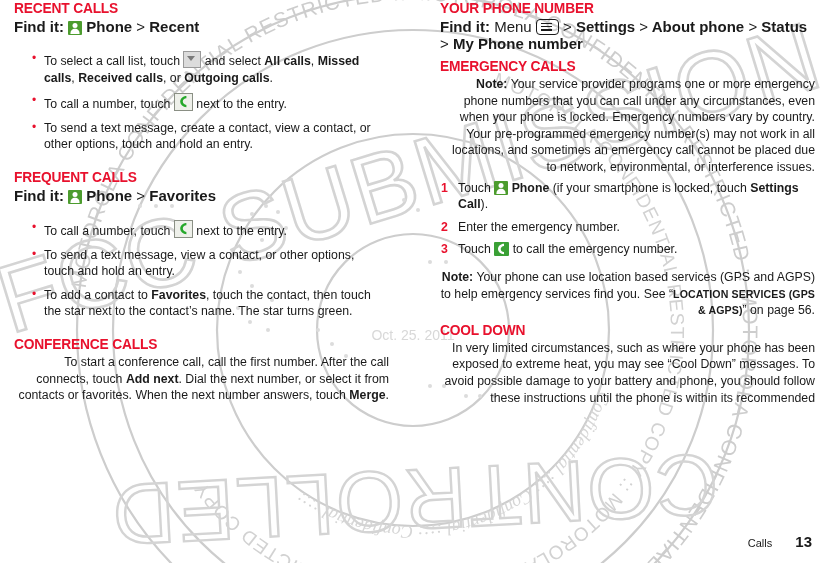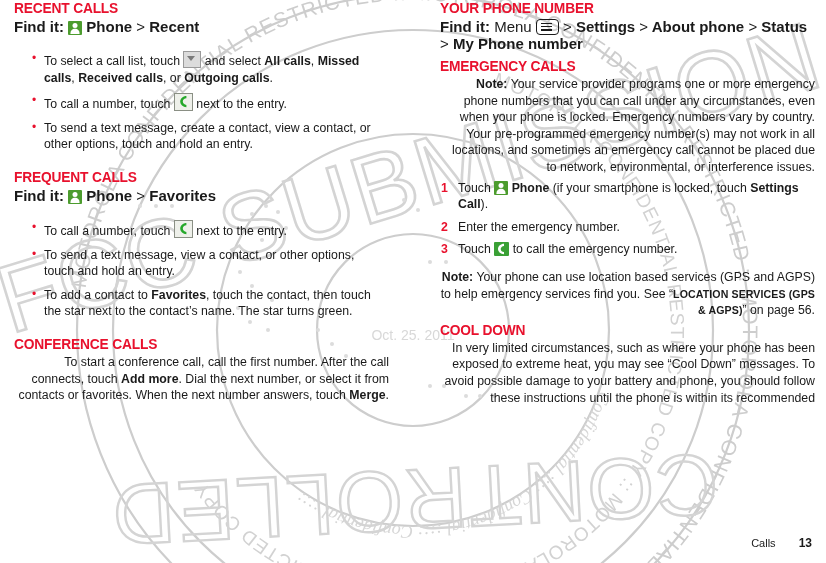--- a/index.html
+++ b/index.html
@@ -146,21 +146,21 @@
   .ico-menu i:nth-child(3){top:9px;}
   
   .footer{
     position:absolute;
     right:14px; bottom:8px;
     font-size:11px;
     z-index:3;
     color:#1a1a1a;
   }
   .footer .ftxt{display:inline-block;}
-  .footer .fnum{display:inline-block;font-weight:bold;font-size:12px;margin-left:20px;}
+  .footer .fnum{display:inline-block;font-weight:bold;font-size:15px;margin-left:20px;}
 </style>
 </head>
 <body>
 
 <div id="watermark">
   <svg width="826" height="563" viewBox="0 0 826 563" xmlns="http://www.w3.org/2000/svg">
     <defs>
       <path id="ringA" d="M 413,330 m -330,0 a 330,330 0 1,1 660,0 a 330,330 0 1,1 -660,0"></path>
       <path id="ringB" d="M 413,330 m -258,0 a 258,258 0 1,1 516,0 a 258,258 0 1,1 -516,0"></path>
       <path id="ringC" d="M 413,330 m -196,0 a 196,196 0 1,1 392,0 a 196,196 0 1,1 -392,0"></path>
@@ -262,21 +262,21 @@
 
     <ul class="bl">
       <li>To call a number, touch <span class="ico ico-call"><svg width="11" height="13" viewBox="0 0 11 13">
               <path d="M8.4 1 C5 1 2.2 3.6 2.2 6.6 C2.2 9.6 5 12.2 8.4 12.2 L8.4 9.9 C6.4 9.9 4.8 8.4 4.8 6.6 C4.8 4.8 6.4 3.3 8.4 3.3 Z" fill="#25a82a"></path>
             </svg></span> next to the entry.</li>
       <li>To send a text message, view a contact, or other options, touch and hold an entry.</li>
       <li>To add a contact to <b>Favorites</b>, touch the contact, then touch the star next to the contact’s name. The star turns green.</li>
     </ul>
 
     <h2 class="sec sec-gap">CONFERENCE CALLS</h2>
-    <p class="body">To start a conference call, call the first number. After the call connects, touch <b>Add more</b>. Dial the next number, or select it from contacts or favorites. When the next number answers, touch <b>Merge</b>.</p>
+    <p class="body">To start a conference call, call the first number. After the call connects, touch <b>Add next</b>. Dial the next number, or select it from contacts or favorites. When the next number answers, touch <b>Merge</b>.</p>
   </div>
 
   <div class="col col-right">
 
     <h2 class="sec">YOUR PHONE NUMBER</h2>
     <div class="findit">
       <span class="lbl">Find it:</span>
       <span class="plain">Menu</span>
       <span class="ico ico-menu"><i></i><i></i><i></i></span>
       <span class="plain">&gt;</span>

